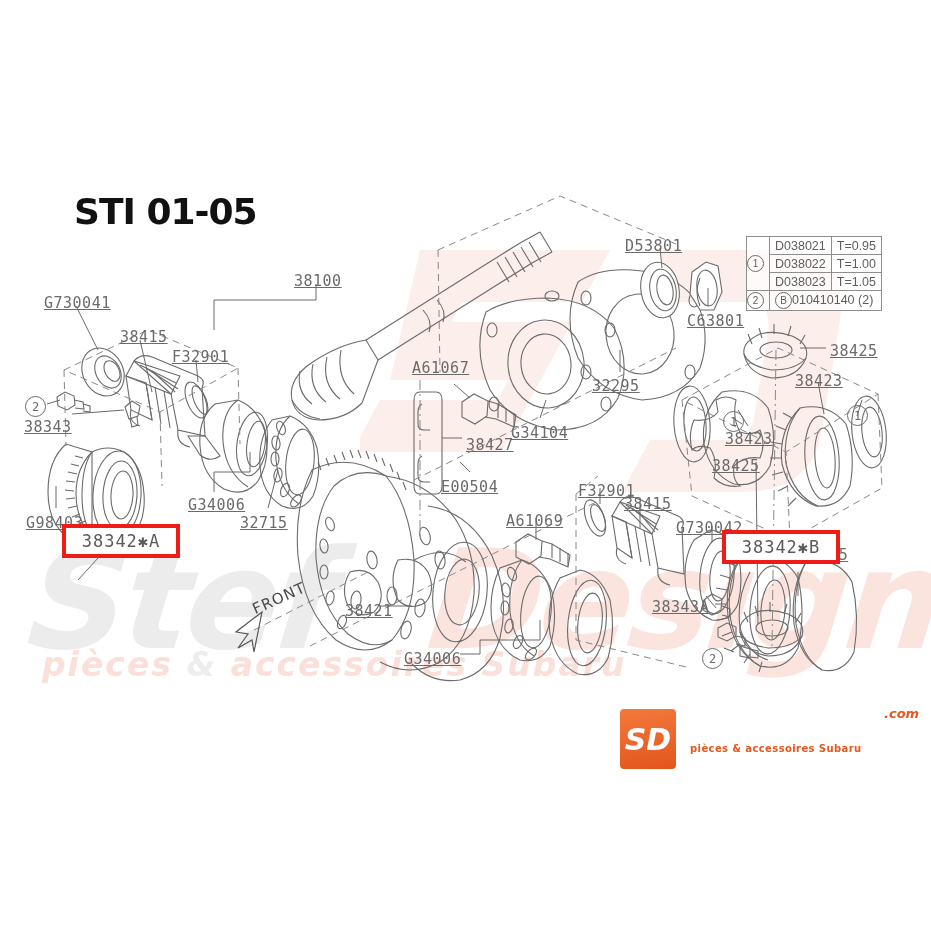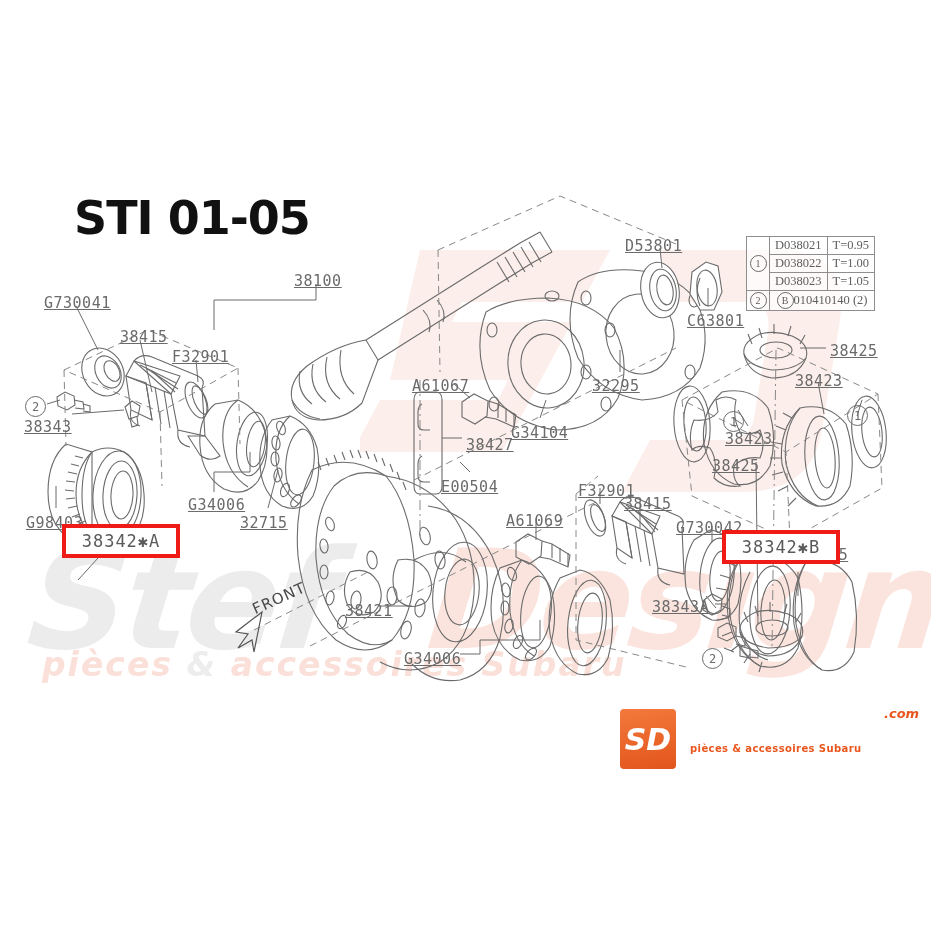--- a/index.html
+++ b/index.html
@@ -43,21 +43,21 @@
   .wm-sub .gray{color:#ededed;}
   .wm-sd{
     left:360px;top:210px;width:520px;height:380px;
     opacity:.5;
   }
 
   
   .title{
     position:absolute;left:74px;top:191px;
     font-family:"DejaVu Sans",sans-serif;
-    font-weight:bold;font-size:46px;
+    font-weight:bold;font-size:36px;
     letter-spacing:-1px;
     color:#111;
   }
 
   
   .lbl{
     position:absolute;
     font-family:"DejaVu Sans Mono",monospace;
     font-size:15px;
     color:#6b6b6b;
@@ -91,25 +91,25 @@
   }
 
   
   .ptable{
     position:absolute;left:746px;top:236px;
     border-collapse:collapse;
     background:rgba(255,255,255,.72);
   }
   .ptable td{
     border:1px solid #8e8e8e;
-    font-family:Liberation Serif, serif;
+    font-family:Liberation Sans, sans-serif;
     font-size:12.5px;
     color:#5e5e5e;
     padding:1px 5px;
-    text-align:center;
+    text-align:left;
     white-space:nowrap;
     height:15px;
   }
   .ptable td.idx{width:22px;padding:0;}
   .circ-s{
     display:inline-flex;width:15px;height:15px;border-radius:50%;
     border:1px solid #6b6b6b;align-items:center;justify-content:center;
     font-size:10px;line-height:1;color:#5e5e5e;
   }
 
@@ -532,21 +532,21 @@
       <div class="lbl" style="left: 120px; top: 328px;">38415</div>
       <div class="lbl" style="left: 172px; top: 348px;">F32901</div>
       <div class="lbl" style="left: 24px; top: 418px;">38343</div>
       <div class="lbl" style="left: 26px; top: 514px;">G98403</div>
       <div class="lbl" style="left: 188px; top: 496px;">G34006</div>
       <div class="lbl" style="left: 240px; top: 514px;">32715</div>
       <div class="lbl" style="left: 294px; top: 272px;">38100</div>
       <div class="lbl" style="left: 625px; top: 237px;">D53801</div>
       <div class="lbl" style="left: 687px; top: 312px;">C63801</div>
       <div class="lbl" style="left: 592px; top: 377px;">32295</div>
-      <div class="lbl" style="left: 412px; top: 377px; text-align: center;">A61067</div>
+      <div class="lbl" style="left: 412px; top: 359px; text-align: center;">A61067</div>
       <div class="lbl" style="left: 511px; top: 424px;">G34104</div>
       <div class="lbl" style="left: 466px; top: 436px;">38427</div>
       <div class="lbl" style="left: 441px; top: 478px;">E00504</div>
       <div class="lbl" style="left: 506px; top: 512px;">A61069</div>
       <div class="lbl" style="left: 830px; top: 342px;">38425</div>
       <div class="lbl" style="left: 795px; top: 372px;">38423</div>
       <div class="lbl" style="left: 725px; top: 430px;">38423</div>
       <div class="lbl" style="left: 712px; top: 457px;">38425</div>
       <div class="lbl" style="left: 578px; top: 482px;">F32901</div>
       <div class="lbl" style="left: 624px; top: 495px;">38415</div>

